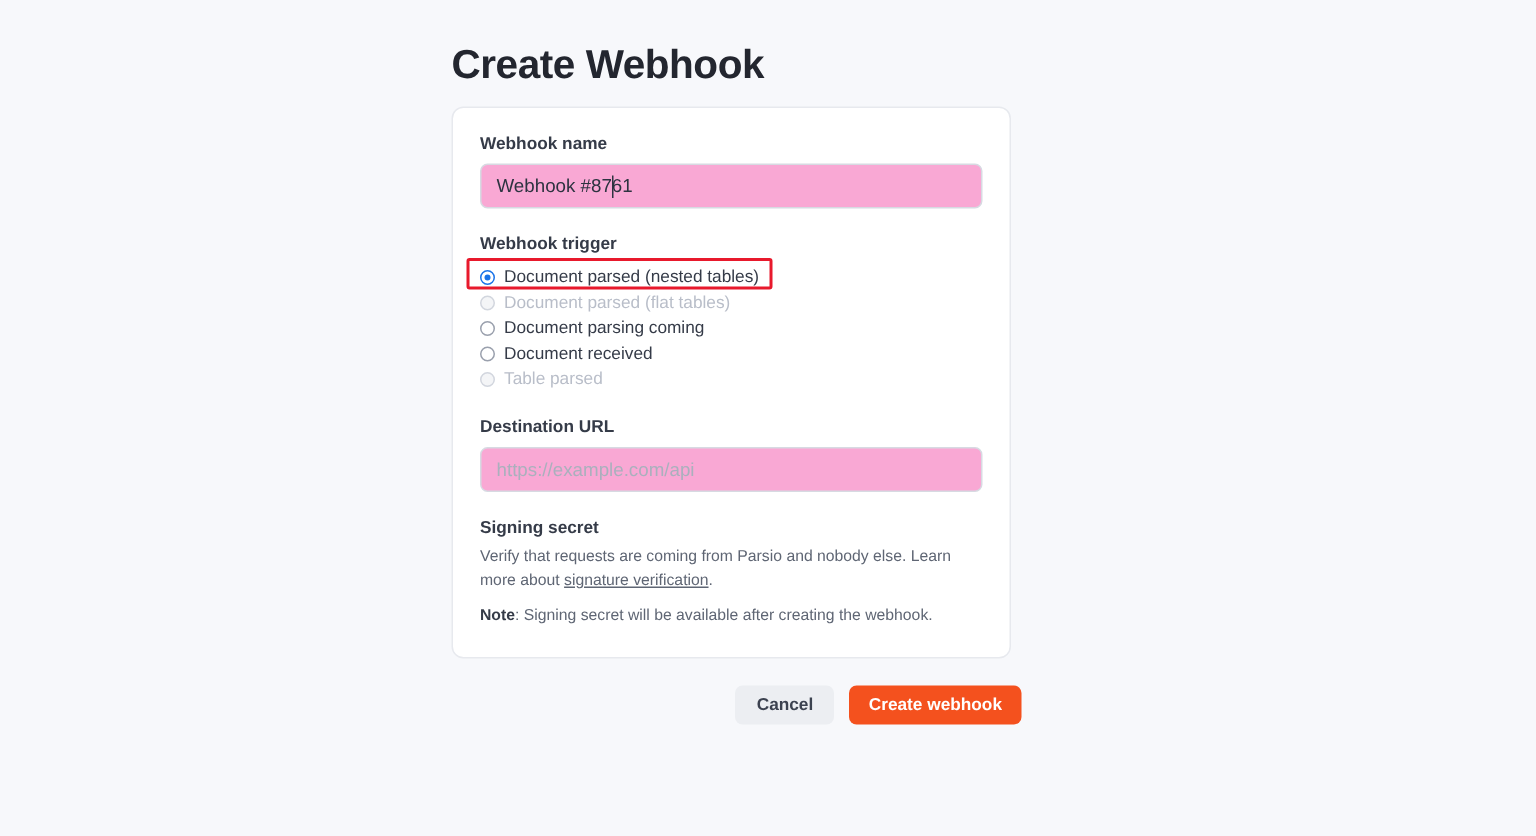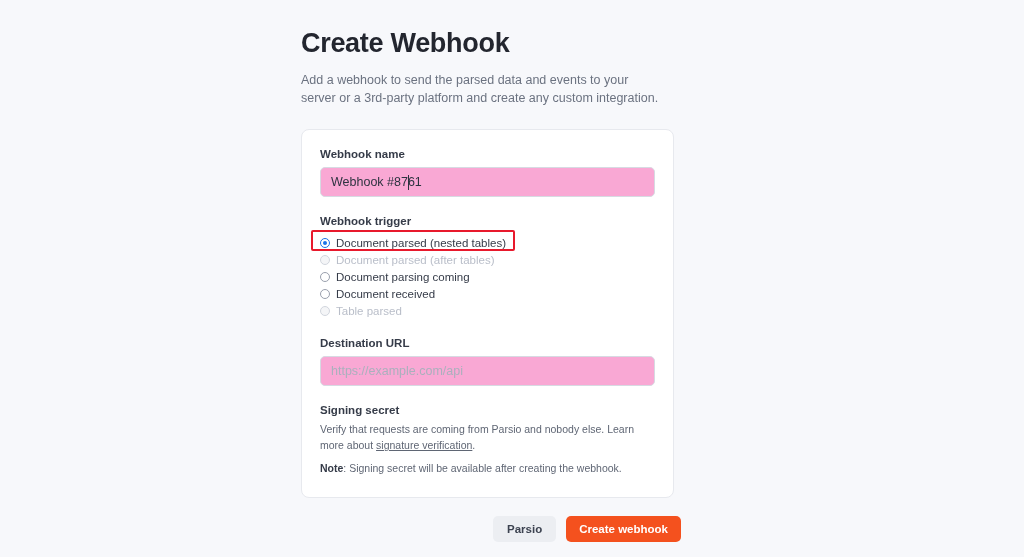--- a/index.html
+++ b/index.html
@@ -196,21 +196,20 @@
     margin-bottom: 6px;
   }
 </style>
 </head>
 <body>
 
 <div class="page">
   <div class="content">
 
     <h1 class="page-title">Create Webhook</h1>
-    <p class="page-subtitle">Add a webhook to send the parsed data and events to your server or a 3rd-party platform and create any custom integration.</p>
 
     <div class="card">
 
       <div>
         <div class="field-label">Webhook name</div>
         <div class="input-wrap">
           <input class="text-input" type="text" value="Webhook #8761" style="">
           <div class="caret"></div>
         </div>
       </div>
@@ -221,21 +220,21 @@
 
           <div class="highlight-box"></div>
 
           <div class="radio-row">
             <span class="radio checked"></span>
             <span class="radio-label">Document parsed (nested tables)</span>
           </div>
 
           <div class="radio-row">
             <span class="radio disabled"></span>
-            <span class="radio-label disabled">Document parsed (after tables)</span>
+            <span class="radio-label disabled">Document parsed (flat tables)</span>
           </div>
 
           <div class="radio-row">
             <span class="radio"></span>
             <span class="radio-label">Document parsing coming</span>
           </div>
 
           <div class="radio-row">
             <span class="radio"></span>
             <span class="radio-label">Document received</span>
@@ -260,18 +259,18 @@
           <span>Verify that requests are coming from Parsio and nobody else. Learn more about </span><a href="#">signature verification</a><span>.</span>
         </div>
         <div class="note-line">
           <b>Note</b><span>: Signing secret will be available after creating the webhook.</span>
         </div>
       </div>
 
     </div>
 
     <div class="actions">
-      <button class="btn btn-cancel">Parsio</button>
+      <button class="btn btn-cancel">Cancel</button>
       <button class="btn btn-primary">Create webhook</button>
     </div>
 
   </div>
 </div>
 
 </body></html>

